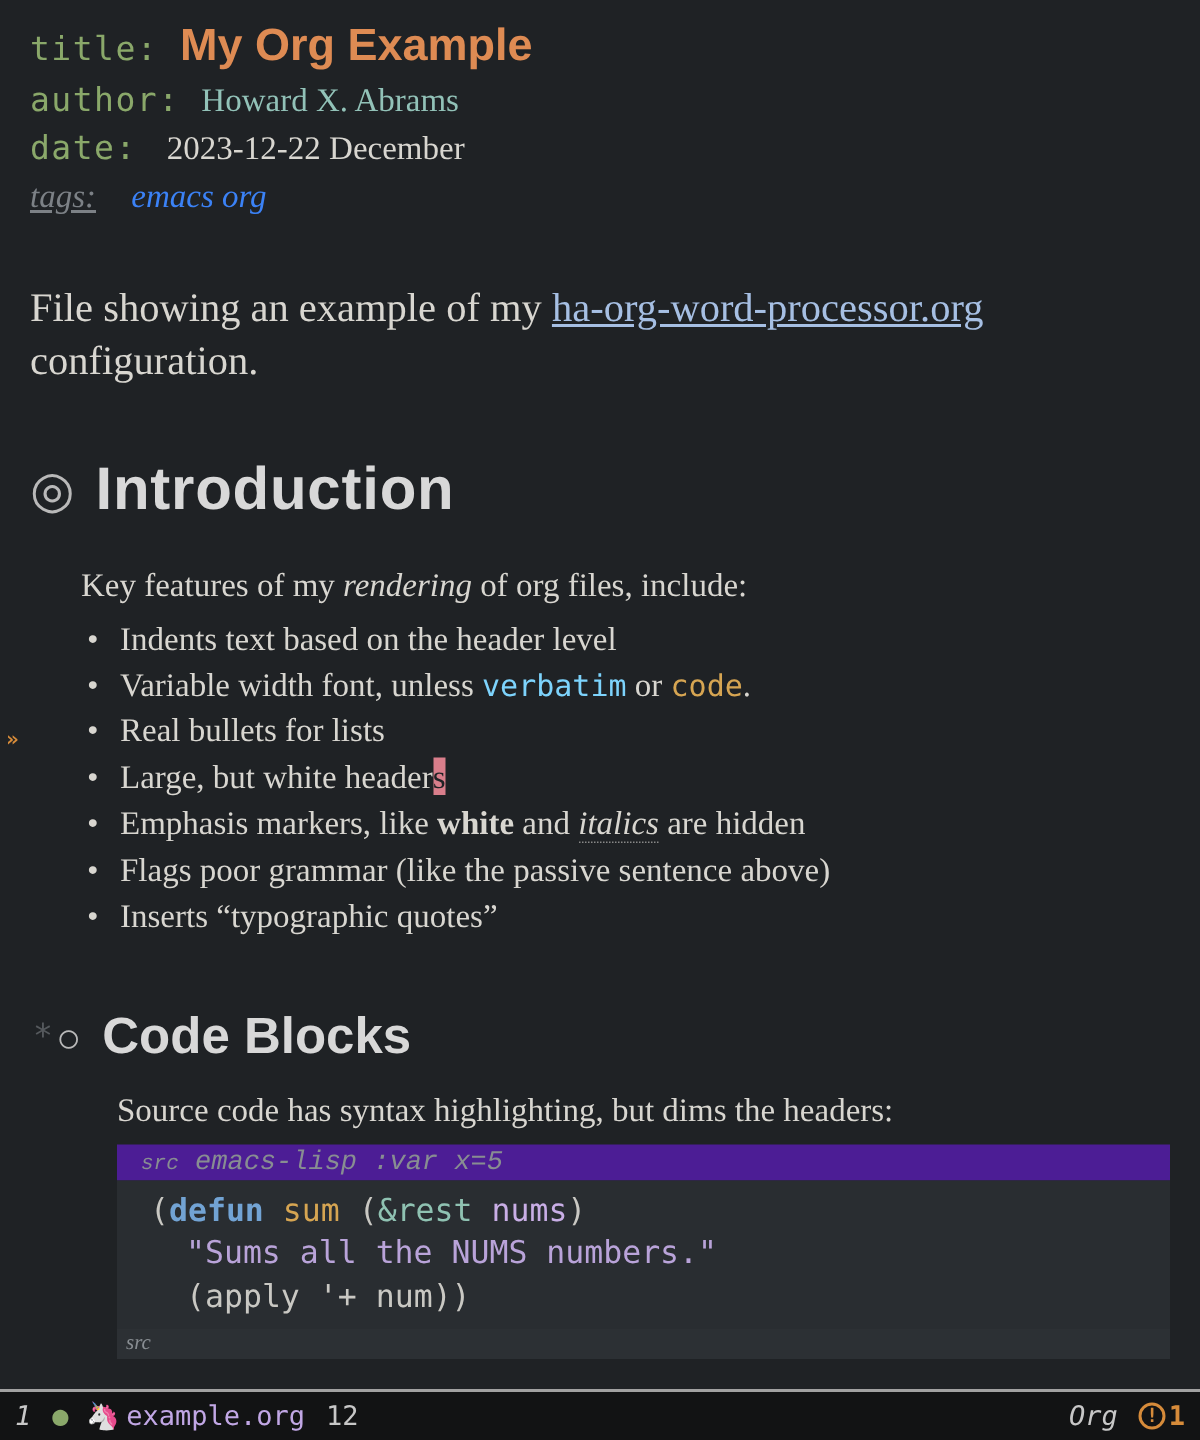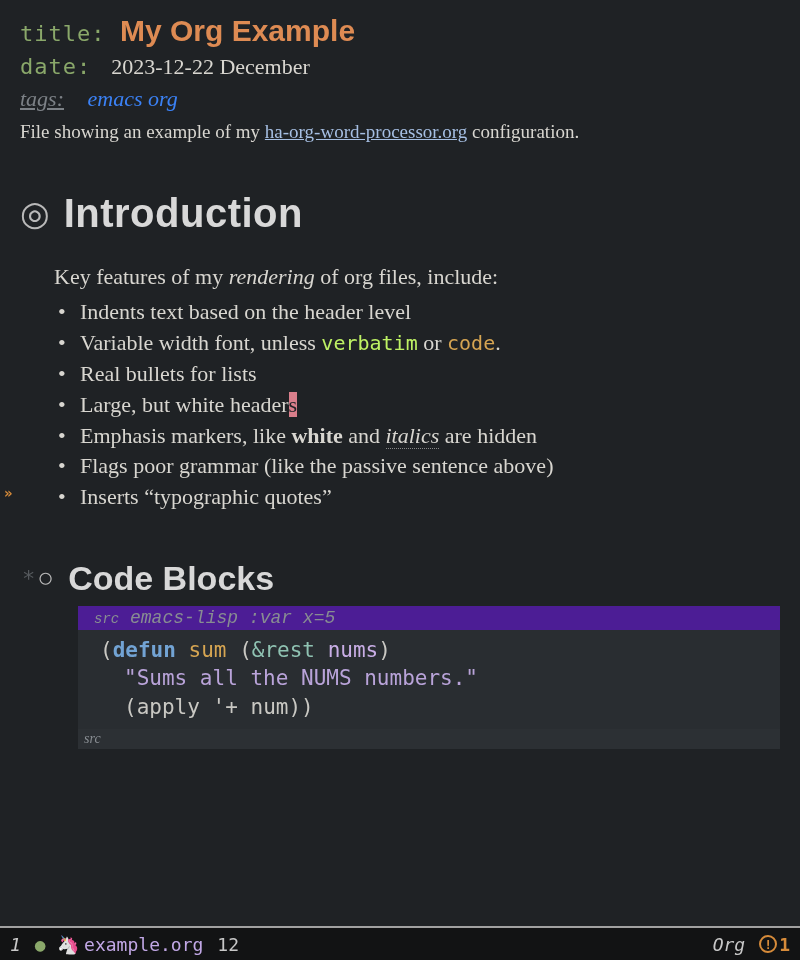--- a/index.html
+++ b/index.html
@@ -35,21 +35,21 @@
   .title-val {
     font-family: Liberation Sans, sans-serif;
     font-size: 30px;
     font-weight: 700;
     color: #de8b53;
   }
   .author-val { color: #92c2b8; font-size: 22px; }
   .date-val { color: #d8d6d0; font-size: 22px; }
   .tags-key { font-style: italic; color: #7c8186; font-family: Georgia, serif; text-decoration: underline; }
   .tags-val { font-style: italic; color: #3b82f6; margin-left: 18px; }
-  .intro-para { margin-top: 8px; font-size: 19px; line-height: 1.3; }
+  .intro-para { margin-top: 44px; font-size: 27px; line-height: 1.3; }
   .link { color: #a6bfe3; text-decoration: underline; }
   
   .h-row { display: flex; align-items: center; margin-top: 42px; }
   .h-bullet { font-size: 34px; color: #b9b9b9; margin-right: 14px; font-family: sans-serif;}
   .h-bullet.small { font-size: 28px; }
   .star-dim { color: #55595d; font-size: 22px; font-family: ui-monospace, monospace; margin-right:2px;}
   .h1 {
     font-family: Verdana, Geneva, sans-serif;
     font-weight: 800;
     font-size: 40px;
@@ -74,21 +74,21 @@
     position: relative;
     margin-left: 4px;
   }
   ul.bullets li::before {
     content: "•";
     position: absolute; left: 0; top: 0;
     color: #d8d6d0; font-size: 22px;
   }
   .verbatim {
     font-family: ui-monospace, Menlo, Consolas, monospace;
-    color: #bef264;
+    color: #7dd3fc;
     font-size: 20px;
   }
   .code-inline {
     font-family: ui-monospace, Menlo, Consolas, monospace;
     color: #d6a552;
     font-size: 20px;
   }
   .cursor-hl {
     background: #d97e8b;
     color: #1f2225;
@@ -158,20 +158,24 @@
 </head>
 <body>
 
 <div class="editor">
 
   <span class="fringe-arrow">»</span>
 
   <div class="meta-line">
     <span class="meta-key">title</span><span class="meta-sep">:</span>
     <span class="title-val">My Org Example</span>
+  </div>
+  <div class="meta-line">
+    <span class="meta-key">author</span><span class="meta-sep">:</span>
+    <span class="author-val">Howard X. Abrams</span>
   </div>
   <div class="meta-line">
     <span class="meta-key">date</span><span class="meta-sep">:</span>&nbsp;
     <span class="date-val">2023-12-22 December</span>
   </div>
   <div class="meta-line">
     <span class="tags-key">tags:</span>
     <span class="tags-val">emacs org</span>
   </div>
 
@@ -204,20 +208,23 @@
       <li><span>Inserts “typographic quotes”</span></li>
     </ul>
   </div>
 
   <div class="h-row" style="margin-top:46px; margin-left:2px;">
     <span class="star-dim">*</span>
     <span class="h-bullet small">○</span>
     <span class="h2">Code Blocks</span>
   </div>
 
+  <div class="body-indent2">
+    <p class="para">Source code has syntax highlighting, but dims the headers:</p>
+  </div>
 
   <div class="src-wrap">
     <div class="src-head">
       <span class="src-tag">src</span><span> emacs-lisp :var x=5</span>
     </div>
     <div class="src-body">
       <div>
         <span class="tok-p">(</span><span class="tok-kw">defun</span><span> </span><span class="tok-fn">sum</span><span> </span><span class="tok-p">(</span><span class="tok-ty">&amp;rest</span><span> </span><span class="tok-id">nums</span><span class="tok-p">)</span>
       </div>
       <div style="padding-left:24px;">

